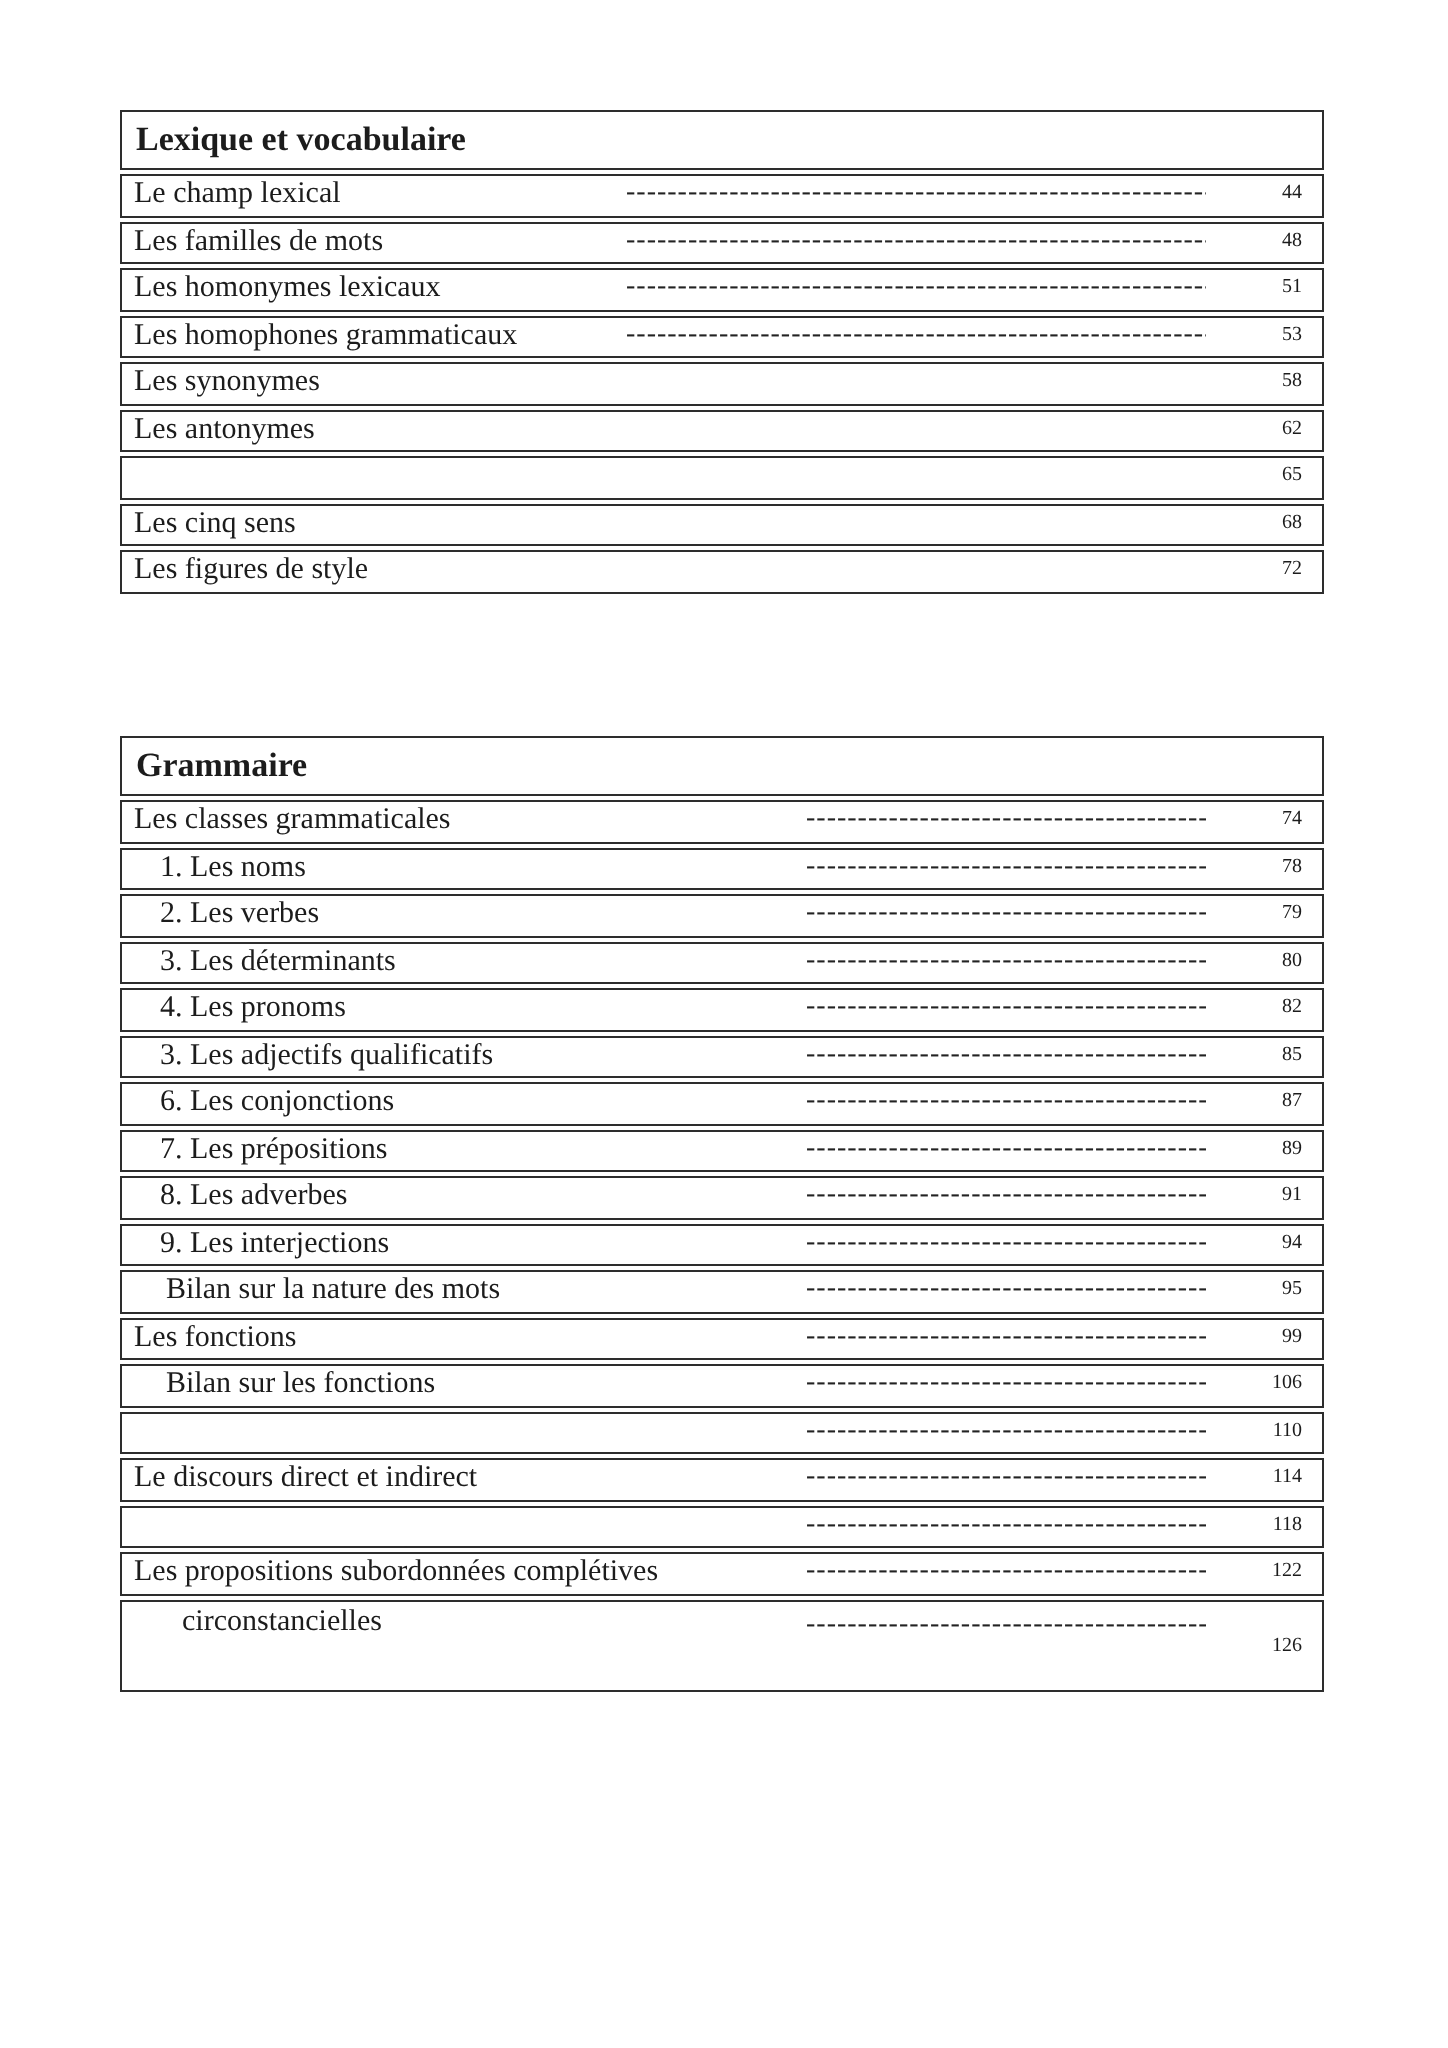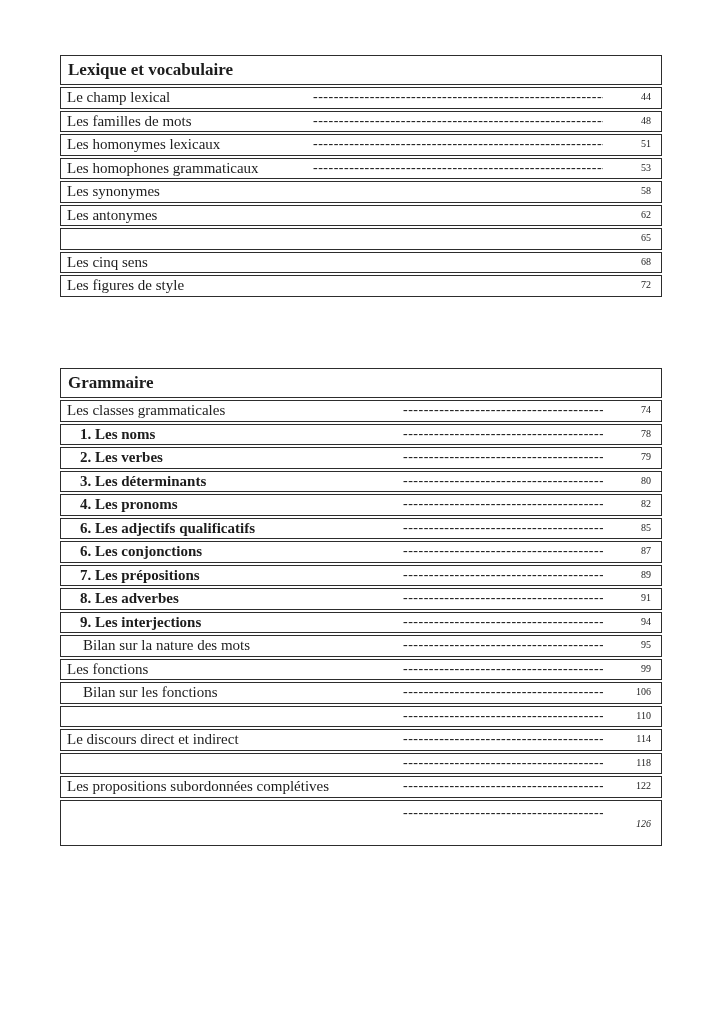--- a/index.html
+++ b/index.html
@@ -48,21 +48,21 @@
     background: #ffffff;
     white-space: nowrap;
   }
   .toc-row:last-child { margin-bottom: 0; }
 
   .label {
     display: block;
     padding-left: 6px;
     overflow: hidden;
   }
-  .indent-1 .label { padding-left: 19px; font-weight: bold; }
+  .indent-1 .label { padding-left: 19px; }
   .indent-2 .label { padding-left: 22px; }
 
   .label2 { display: block; padding-left: 30px; }
   .label2:empty { display: none; }
 
   .leader {
     position: absolute;
     top: 0;
     overflow: hidden;
     white-space: nowrap;
@@ -85,21 +85,20 @@
 
   .toc-row.tall {
     height: 46px;
     line-height: 21px;
   }
   .tall .leader { top: 1px; line-height: 21px; }
   .tall .pagenum {
     top: 50%;
     transform: translateY(-50%);
     line-height: normal;
-    font-style: italic;
   }
 </style>
 </head>
 <body>
 
 <div class="page">
 
   <section class="toc toc-1">
     <div class="toc-header">Lexique et vocabulaire</div>
     <div class="rows">
@@ -188,21 +187,21 @@
   </div>
         <div class="toc-row indent-1">
     <span class="leader">----------------------------------------------------------------------------------------------------------------------------------</span>
     <span class="pagenum">82</span>
     <span class="label">4. Les pronoms</span>
 
   </div>
         <div class="toc-row indent-1">
     <span class="leader">----------------------------------------------------------------------------------------------------------------------------------</span>
     <span class="pagenum">85</span>
-    <span class="label">6. Les adjectifs qualificatifs</span>
+    <span class="label">3. Les adjectifs qualificatifs</span>
 
   </div>
         <div class="toc-row indent-1">
     <span class="leader">----------------------------------------------------------------------------------------------------------------------------------</span>
     <span class="pagenum">87</span>
     <span class="label">6. Les conjonctions</span>
 
   </div>
         <div class="toc-row indent-1">
     <span class="leader">----------------------------------------------------------------------------------------------------------------------------------</span>
@@ -258,17 +257,18 @@
   </div>
         <div class="toc-row">
     <span class="leader">----------------------------------------------------------------------------------------------------------------------------------</span>
     <span class="pagenum">122</span>
     <span class="label">Les propositions subordonnées complétives</span>
 
   </div>
         <div class="toc-row tall">
     <span class="leader">----------------------------------------------------------------------------------------------------------------------------------</span>
     <span class="pagenum">126</span>
+    <span class="label2">circonstancielles</span>
   </div>
       </div>
   </section>
 
 </div>
 
 </body></html>

